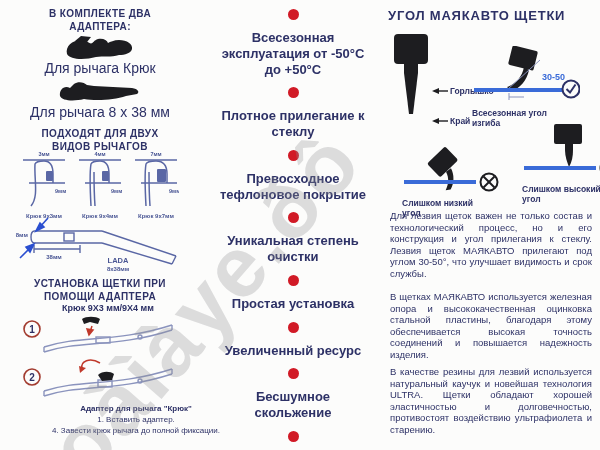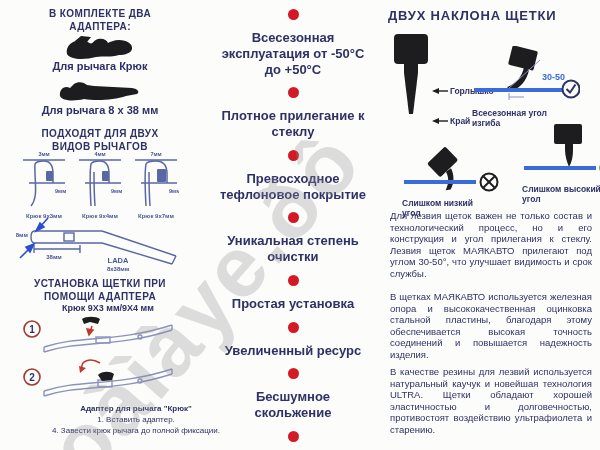--- a/index.html
+++ b/index.html
@@ -8,21 +8,21 @@
   
   .watermark{position:absolute;left:28px;top:432px;transform:rotate(-49deg);transform-origin:0 0;
              font-size:86px;font-weight:700;letter-spacing:3px;color:rgba(145,145,150,0.30);
              white-space:nowrap;z-index:6;pointer-events:none;}
   
   h2,h3{margin:0;}
   
   .col-left{position:absolute;left:0;top:0;width:200px;height:450px;}
   .col-left .blk{position:absolute;left:0;width:200px;text-align:center;}
   .lhead{font-size:10px;font-weight:800;letter-spacing:.4px;line-height:1.25;color:#2d3166;}
-  .lcap{font-size:11px;font-weight:700;color:#2d3166;}
+  .lcap{font-size:14px;font-weight:400;color:#2d3166;}
   .hooks-row{display:flex;justify-content:center;gap:8px;}
   .hook{margin:0;width:48px;}
   .hook svg path,.hook svg line{stroke:#5a67a5;stroke-width:1.5;fill:none;}
   .hook svg rect{fill:#5a67a5;}
   .hook svg text{fill:#4a5694;font-size:5.5px;font-weight:700;}
   .hook figcaption{font-size:6px;font-weight:700;color:#4a5694;line-height:1.15;text-align:center;width:40px;margin:1px auto 0;}
   .lada svg text{fill:#4a5694;font-weight:700;}
   .lsub{font-size:9px;font-weight:800;color:#2d3166;padding-left:8px;}
   .stepfig{margin:0;}
   .notes{font-size:8px;line-height:1.35;color:#2d3166;text-align:left;padding-left:36px;}
@@ -203,21 +203,21 @@
     <div class="feature">Простая установка</div>
     <span class="dot"></span>
     <div class="feature">Увеличенный ресурс</div>
     <span class="dot"></span>
     <div class="feature">Бесшумное скольжение</div>
     <span class="dot"></span>
   </section>
 
   <section class="col-right">
 
-    <h2 class="rhead">ДВУХ НАКЛОНА ЩЕТКИ</h2>
+    <h2 class="rhead">УГОЛ МАЯКАВТО ЩЕТКИ</h2>
 
     <div class="diag-row1">
       <div class="blade-fig">
         <svg width="38" height="86" viewBox="0 0 38 86">
           <rect class="blk-fill" x="2" y="2" width="34" height="30" rx="4"></rect>
           <rect class="blk-fill" x="12" y="32" width="14" height="9"></rect>
           <polygon class="blk-fill" points="12,41 26,41 21,82 17,82"></polygon>
         </svg>
       </div>
       <div class="blabel lab-neck">

